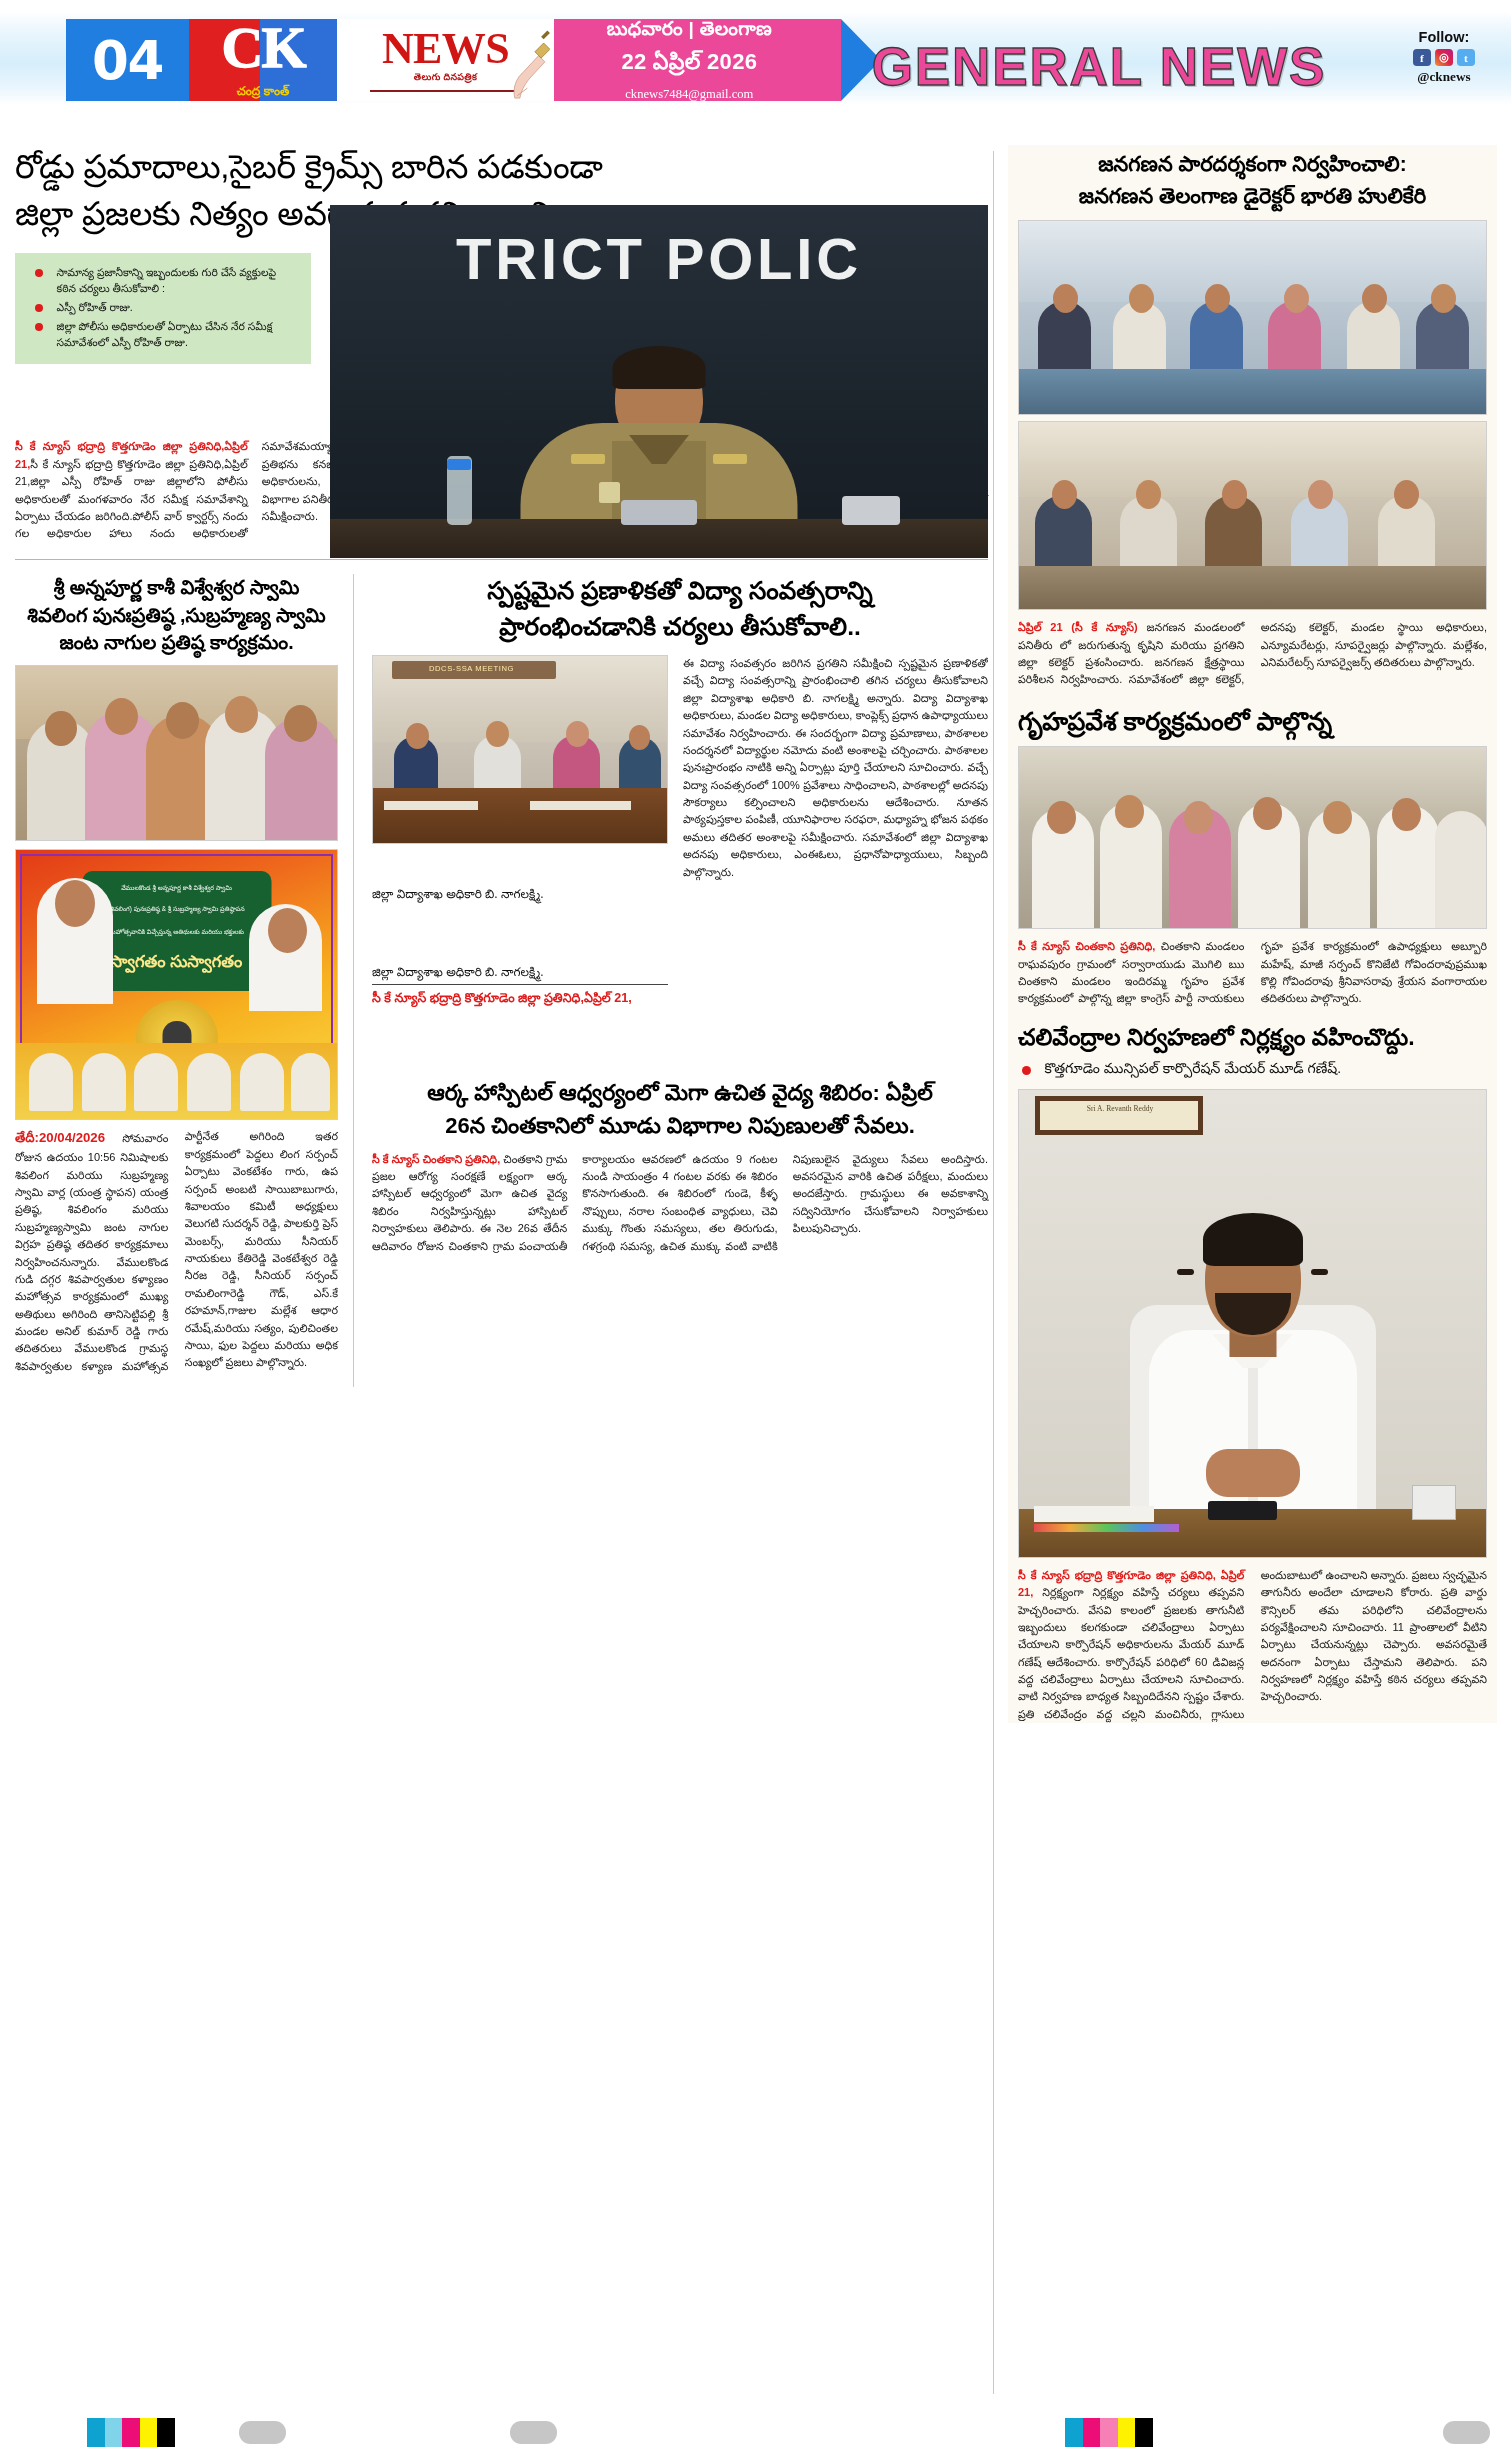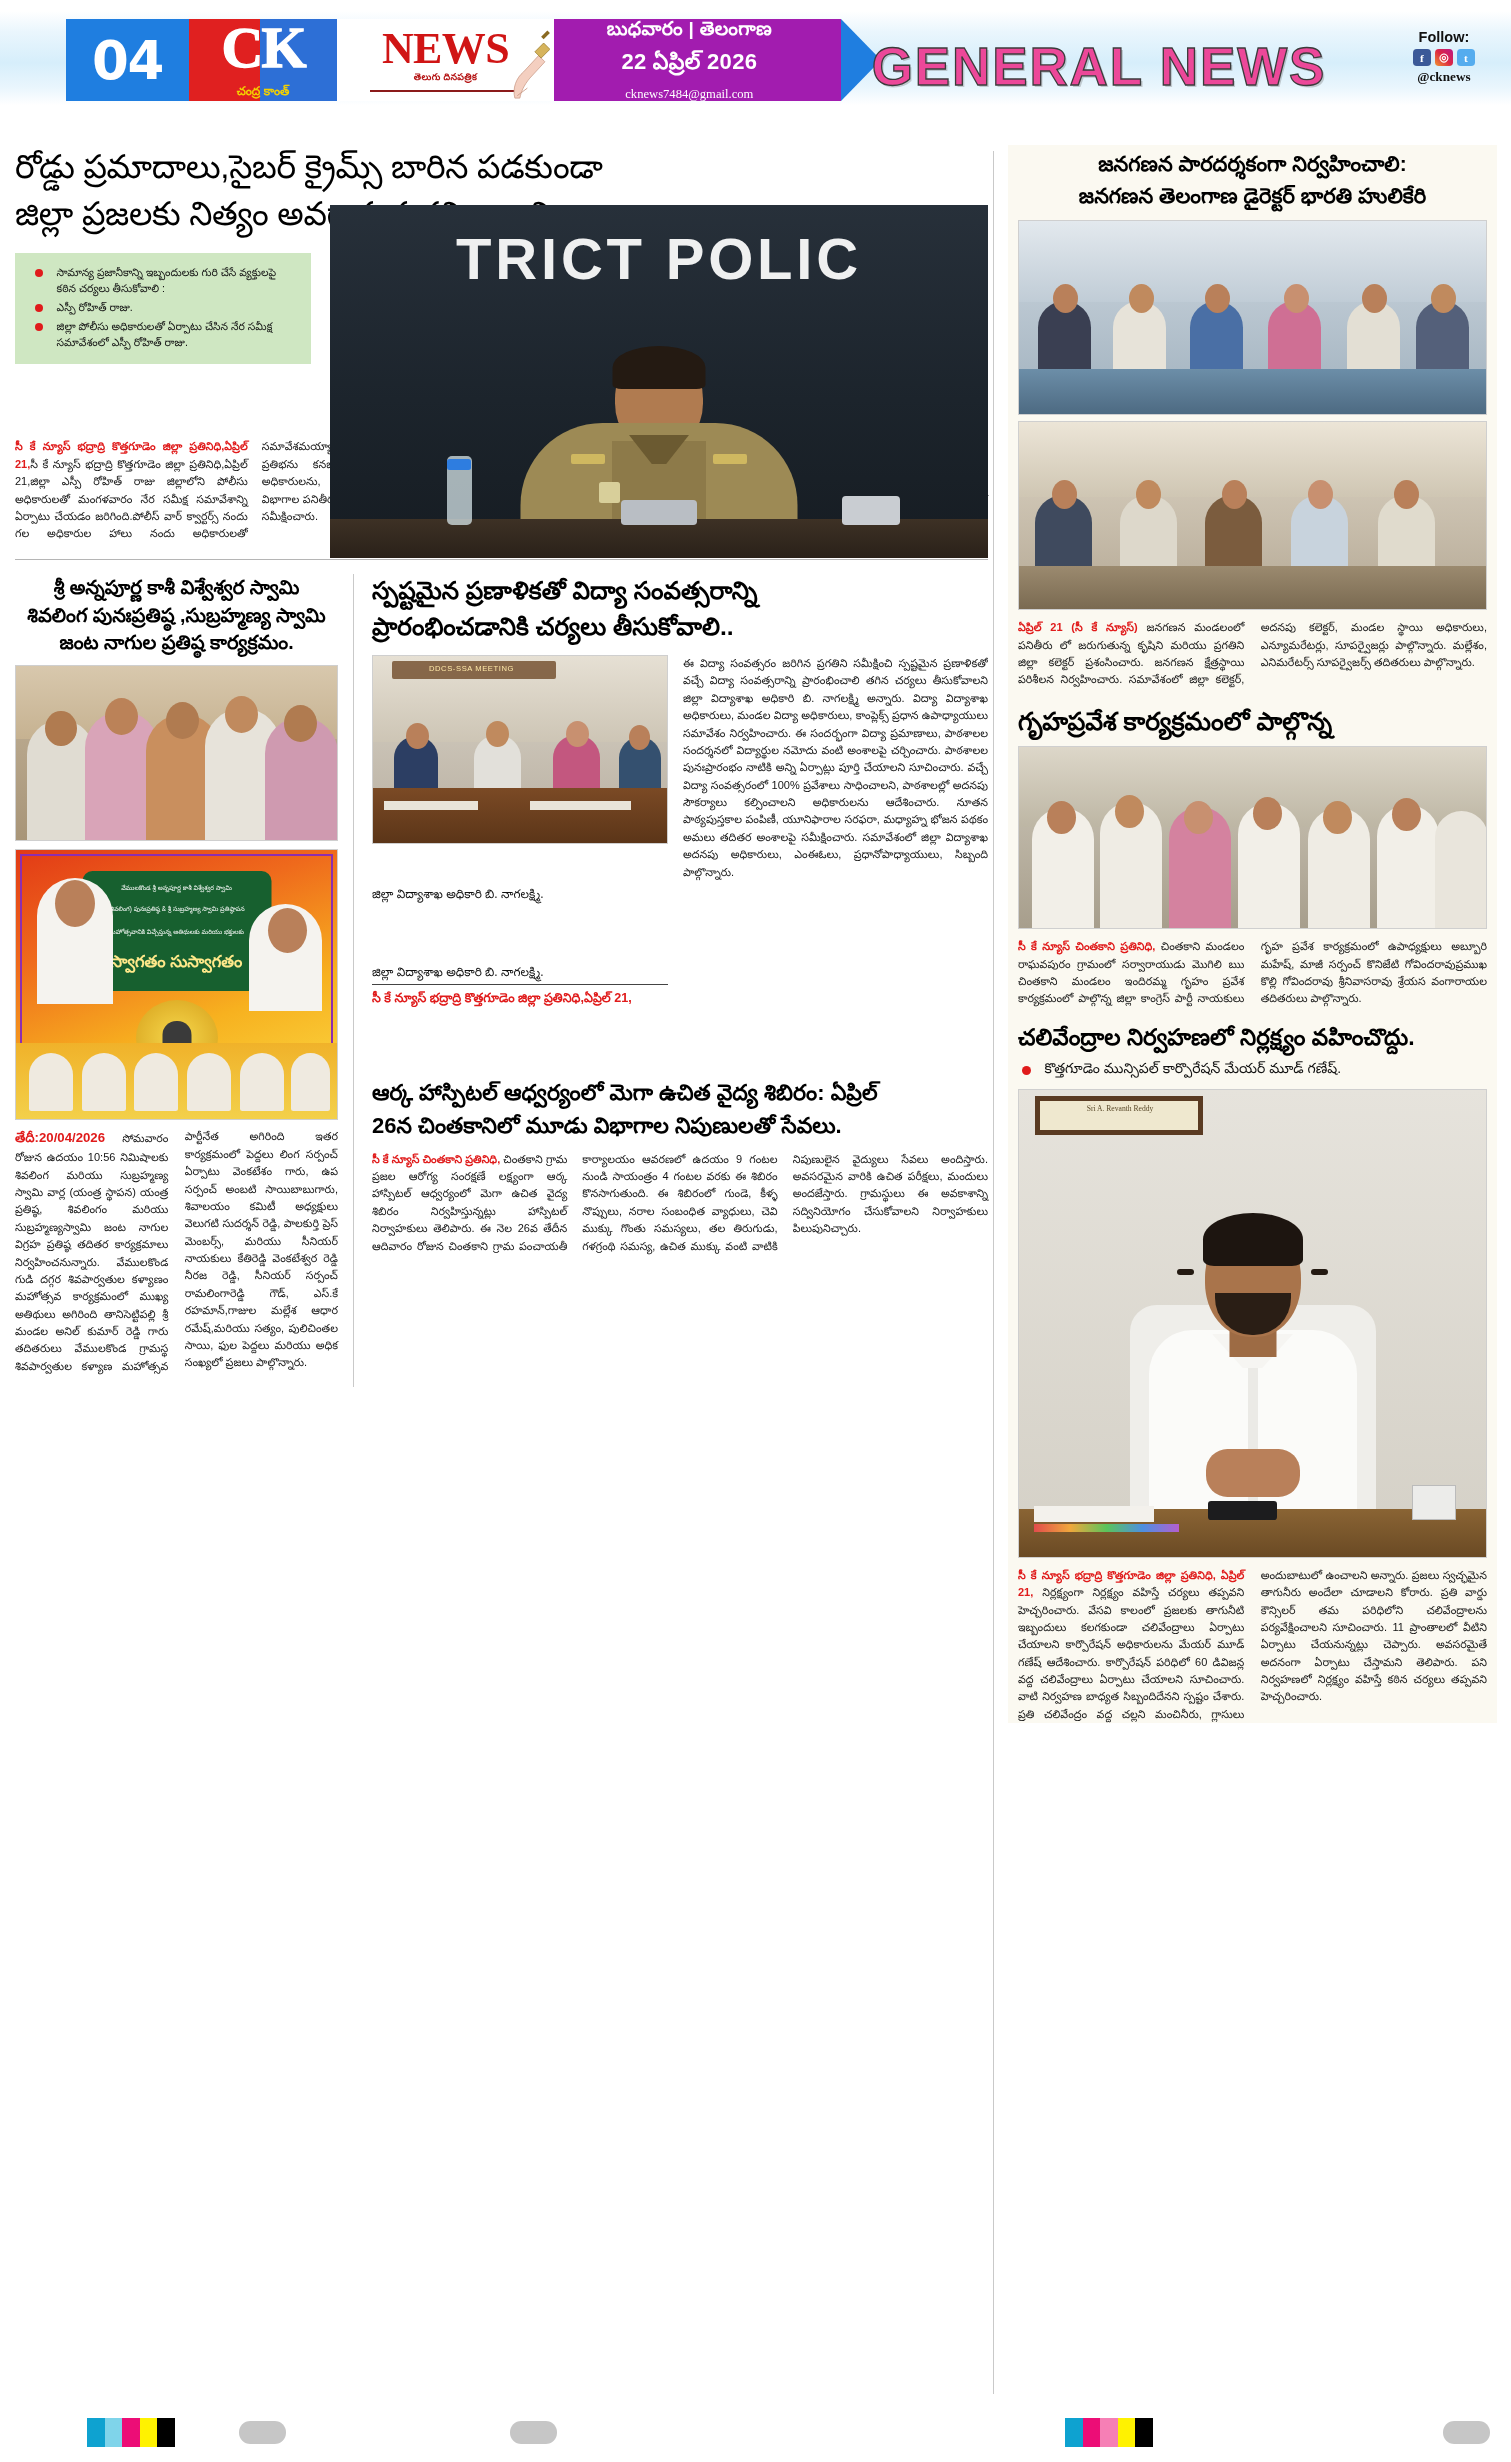--- a/index.html
+++ b/index.html
@@ -37,21 +37,21 @@
     width:217px; background:#fff; display:flex; flex-direction:column;
     align-items:center; justify-content:center; position:relative;
   }
   .mh-news-main { font-size:44px; font-weight:700; color:#d01515; font-family:"Liberation Serif", serif; letter-spacing:-0.6px; line-height:0.95;}
   .mh-news-sub { font-size:9.4px; color:#b51414; font-weight:700; margin-top:1.9px; letter-spacing:0.3px;}
   .mh-news-rule { width:70%; height:2.5px; background:#8b1a1a; margin-top:4.4px; }
   .mh-pen {
     position:absolute; right:3.8px; bottom:1.3px; width:44px; height:72px;
   }
   .mh-datewrap {
-    background:#a21caf; flex:1; position:relative;
+    background:#ec4899; flex:1; position:relative;
     display:flex; flex-direction:column; align-items:center; justify-content:center;
     color:#fff; padding-right:16.4px;
   }
   .mh-arrow {
     position:absolute; right:-40px; top:0; width:0; height:0;
     border-top:41px solid transparent; border-bottom:41px solid transparent;
     border-left:40px solid #1f7ee0;
   }
   .mh-day { font-size:19px; font-weight:700; letter-spacing:0.3px; }
   .mh-date { font-size:22px; font-weight:700; margin-top:5px; letter-spacing:0.3px;}
@@ -84,21 +84,21 @@
   .col { position:absolute; top:0; }
   .colA { left:15px;   width:973px; }
   .colB { left:1008px; width:489px; background:#fbf9f1; }
 
   
   h1.lead {
     font-size:33px; line-height:1.34; font-weight:400; color:#000;
     letter-spacing:-0.3px;
   }
   h2.sub {
-    font-size:24.6px; line-height:1.36; font-weight:700; color:#000; text-align:left;
+    font-size:24.6px; line-height:1.36; font-weight:700; color:#000; text-align:center;
   }
   h2.sub.left { text-align:left; }
   h3.mini {
     font-size:19.5px; line-height:1.4; font-weight:700; color:#000; text-align:center;
   }
 
   
   .callout {
     background:#cfe7c2; padding:10.7px 12.6px 11.3px 12.6px; margin-top:8.8px;
     width:296px;

